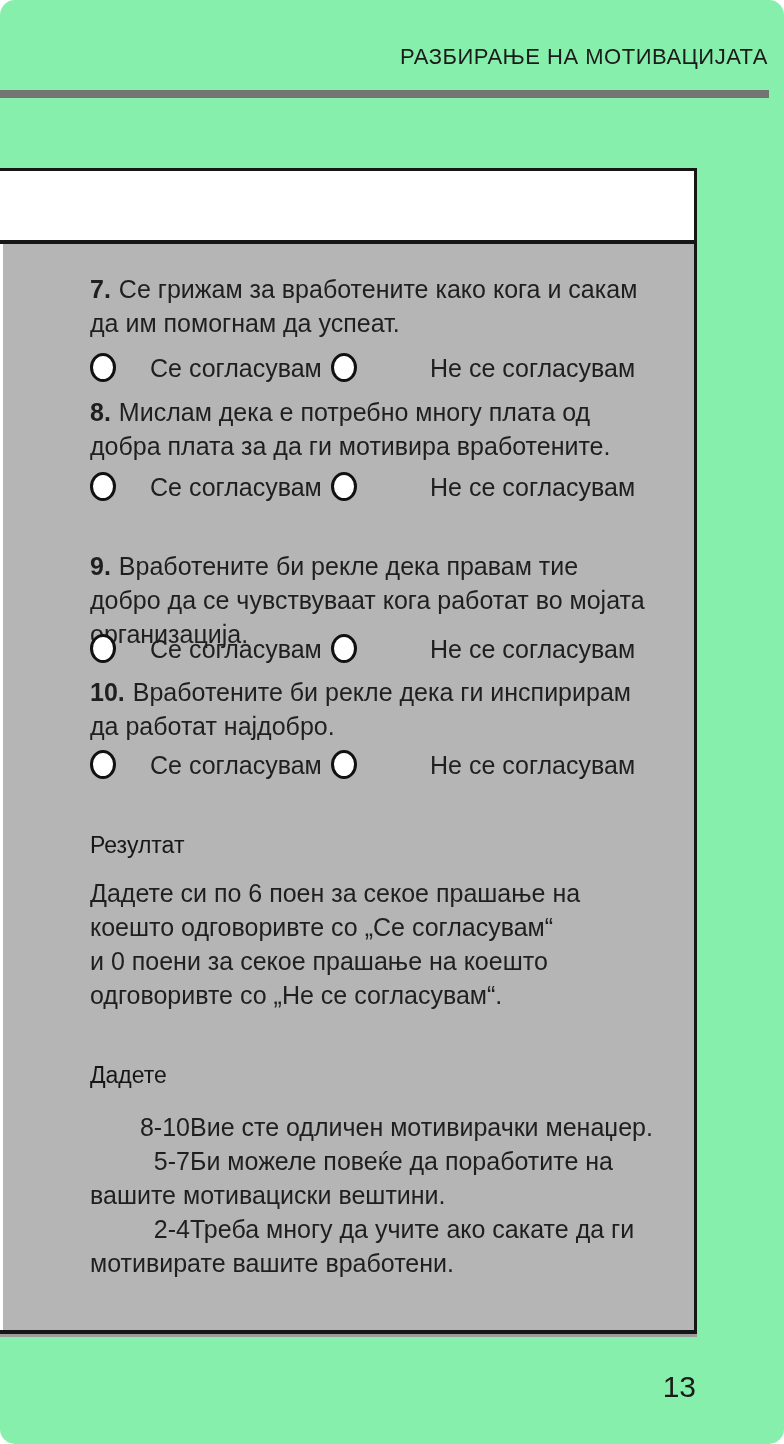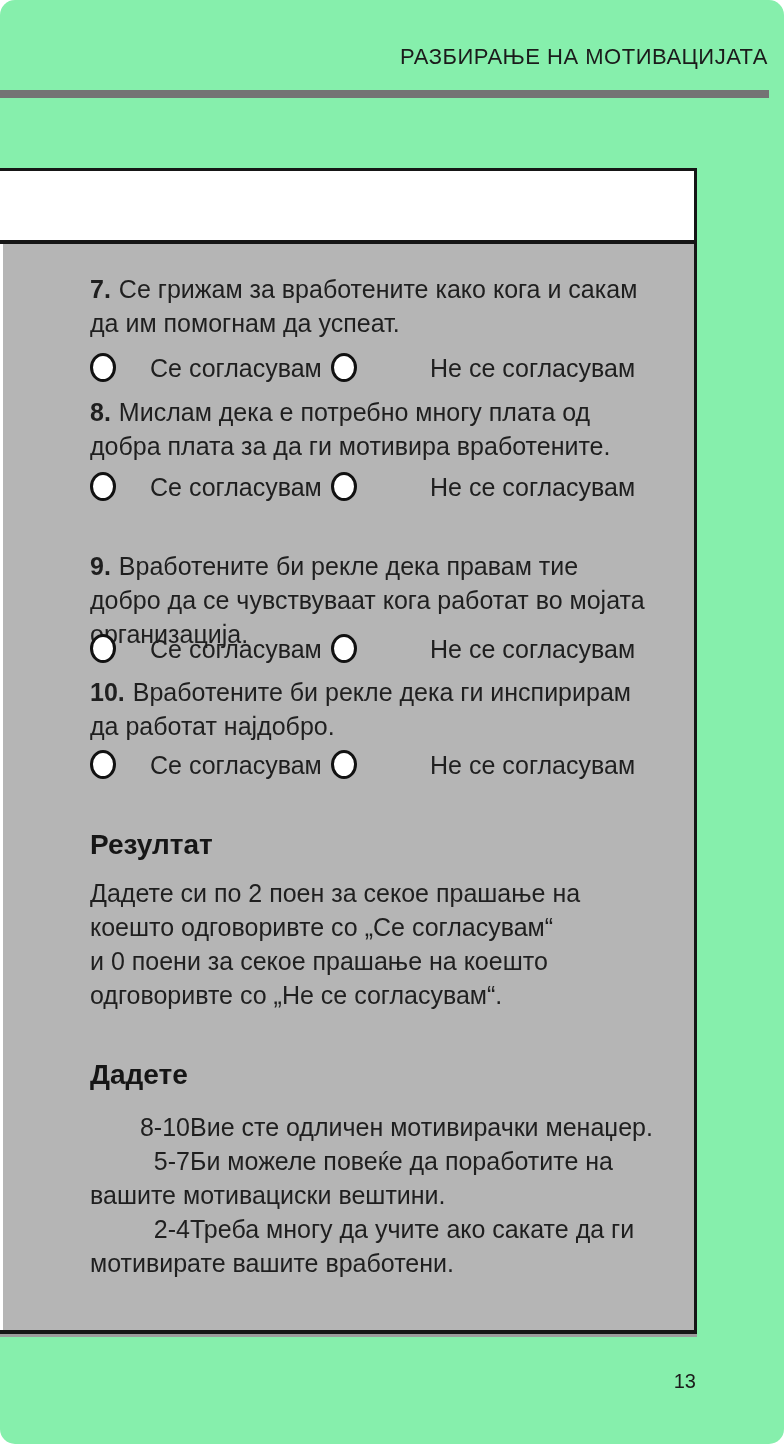--- a/index.html
+++ b/index.html
@@ -61,22 +61,22 @@
     font-size: 25px;
     line-height: 34px;
     color: #1f1f1f;
     z-index: 2;
   }
   .tblock .line { white-space: nowrap; }
   .qnum { font-weight: bold; margin-right: 8px; }
   .section-heading {
     position: absolute;
     left: 90px;
-    font-size: 28px;
-    font-weight: bold;
+    font-size: 23px;
+    font-weight: normal;
     line-height: 34px;
     color: #161616;
     z-index: 2;
   }
   .radio-row {
     position: absolute;
     left: 0;
     width: 677px;
     height: 32px;
     z-index: 2;
@@ -104,21 +104,21 @@
   .rlabel-b { left: 386px; margin-left: 44px; }
   .range {
     display: inline-block;
     width: 100px;
     text-align: right;
   }
   .page-number {
     position: absolute;
     top: 1370px;
     right: 88px;
-    font-size: 20px;
+    font-size: 30px;
     color: #1b1b1b;
   }
 </style>
 </head>
 <body>
 
 <div class="page">
 
   <div class="header-title">РАЗБИРАЊЕ НА МОТИВАЦИЈАТА</div>
   <div class="header-rule"></div>
@@ -169,21 +169,21 @@
   </div>
   <div class="radio-row" style="top:750px">
     <span class="radio radio-a"></span>
     <span class="rlabel rlabel-a">Се согласувам</span>
     <span class="radio radio-b"></span>
     <span class="rlabel rlabel-b">Не се согласувам</span>
   </div>
 
   <div class="section-heading" style="top:828px">Резултат</div>
   <div class="tblock" style="top:876px">
-    <div class="line">Дадете си по 2 поен за секое прашање на</div>
+    <div class="line">Дадете си по 6 поен за секое прашање на</div>
     <div class="line">коешто одговоривте со „Се согласувам“</div>
     <div class="line">и 0 поени за секое прашање на коешто</div>
     <div class="line">одговоривте со „Не се согласувам“.</div>
   </div>
 
   <div class="section-heading" style="top:1058px">Дадете</div>
   <div class="tblock" style="top:1110px">
     <div class="line"><span class="range">8-10</span><span>Вие сте одличен мотивирачки менаџер.</span></div>
     <div class="line"><span class="range">5-7</span><span>Би можеле повеќе да поработите на</span></div>
     <div class="line">вашите мотивациски вештини.</div>

